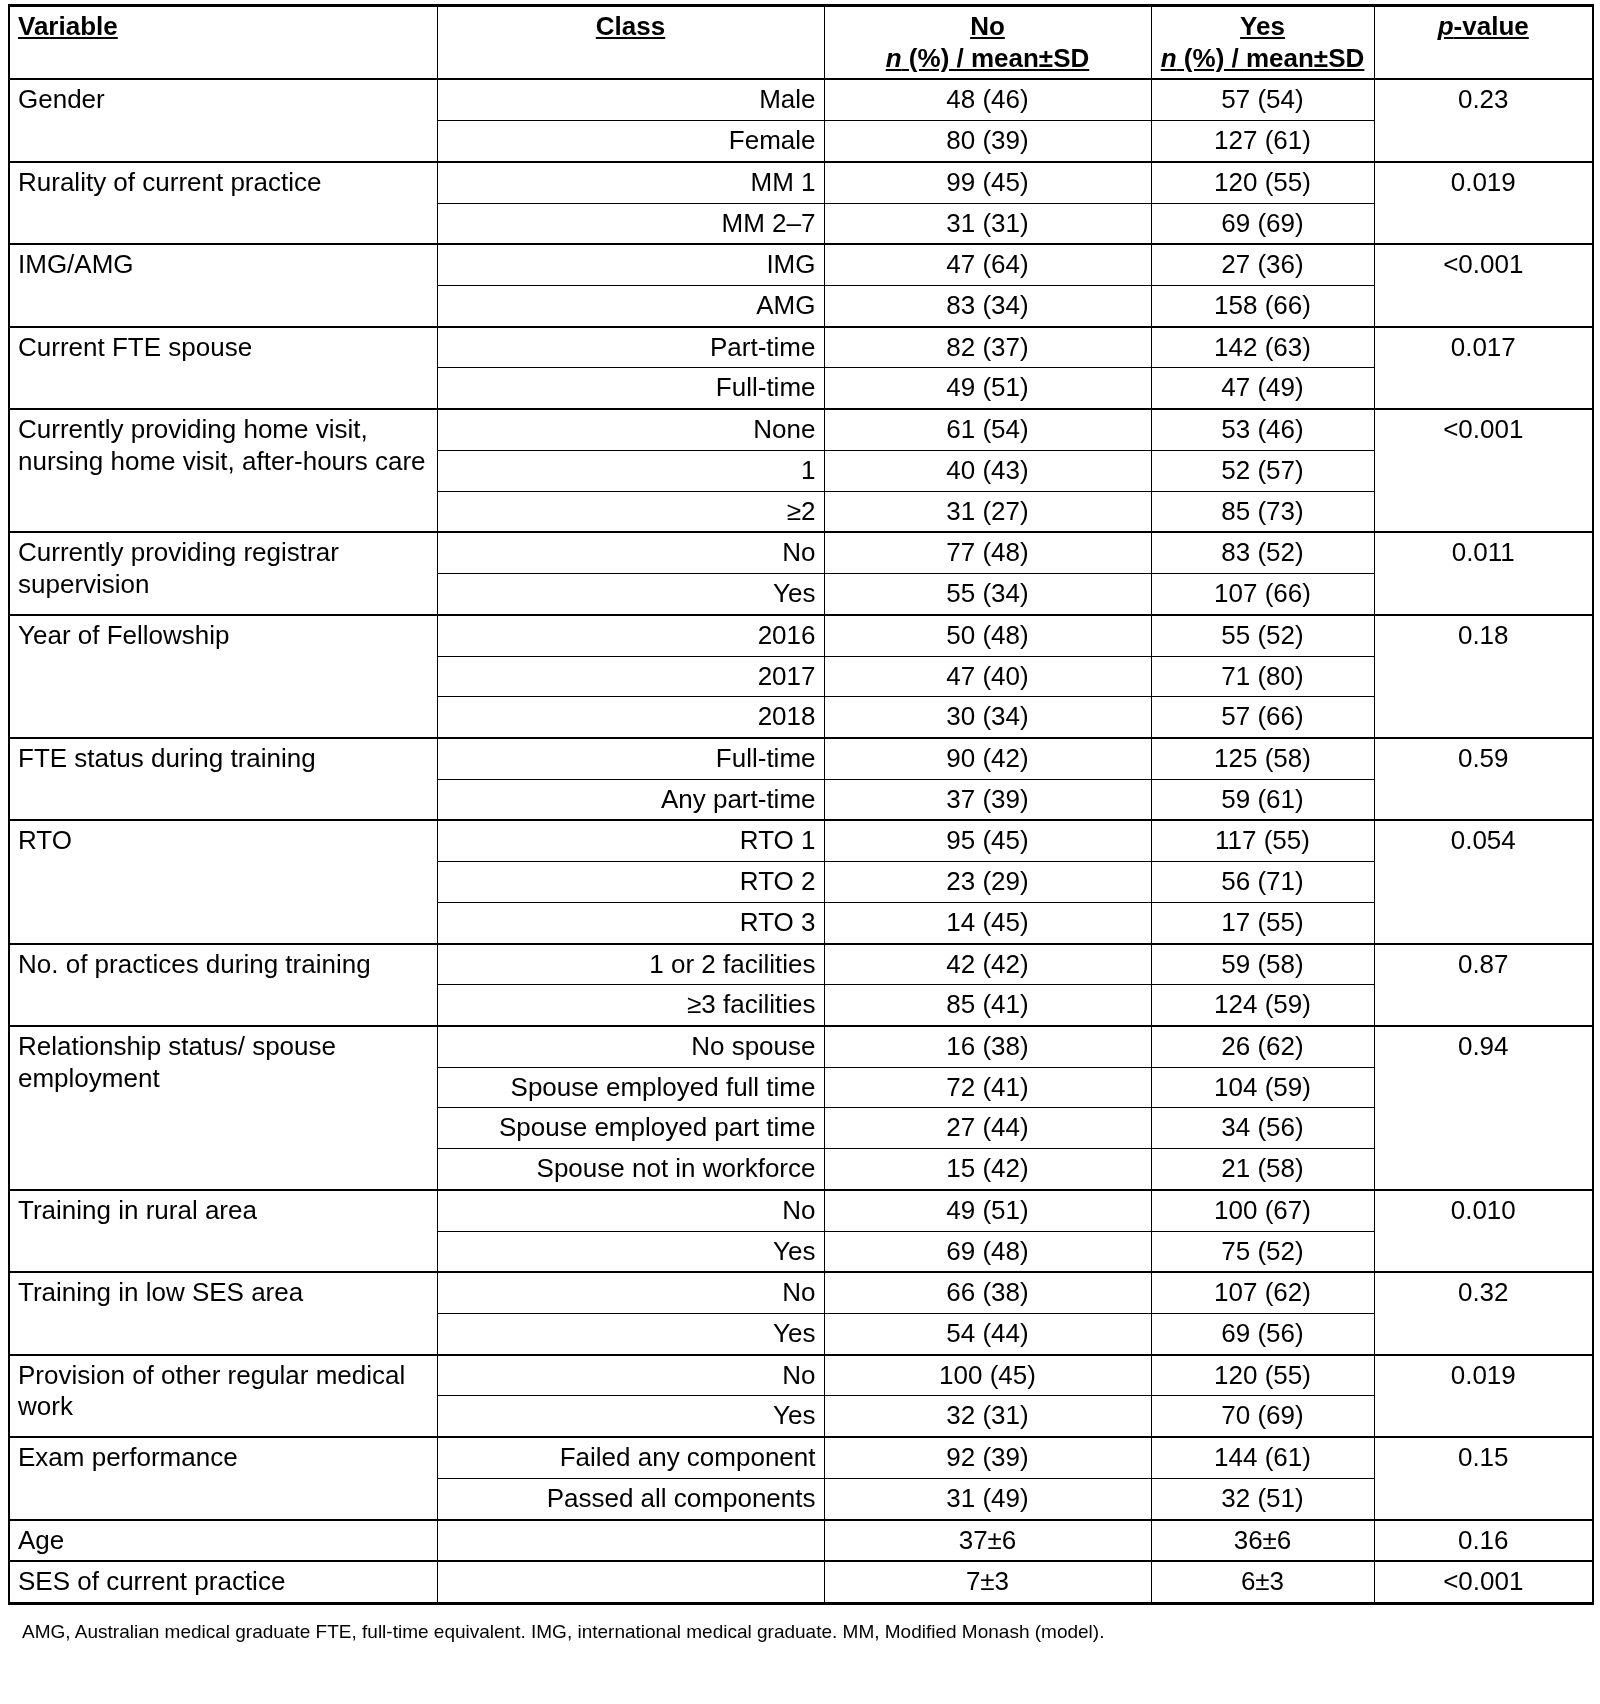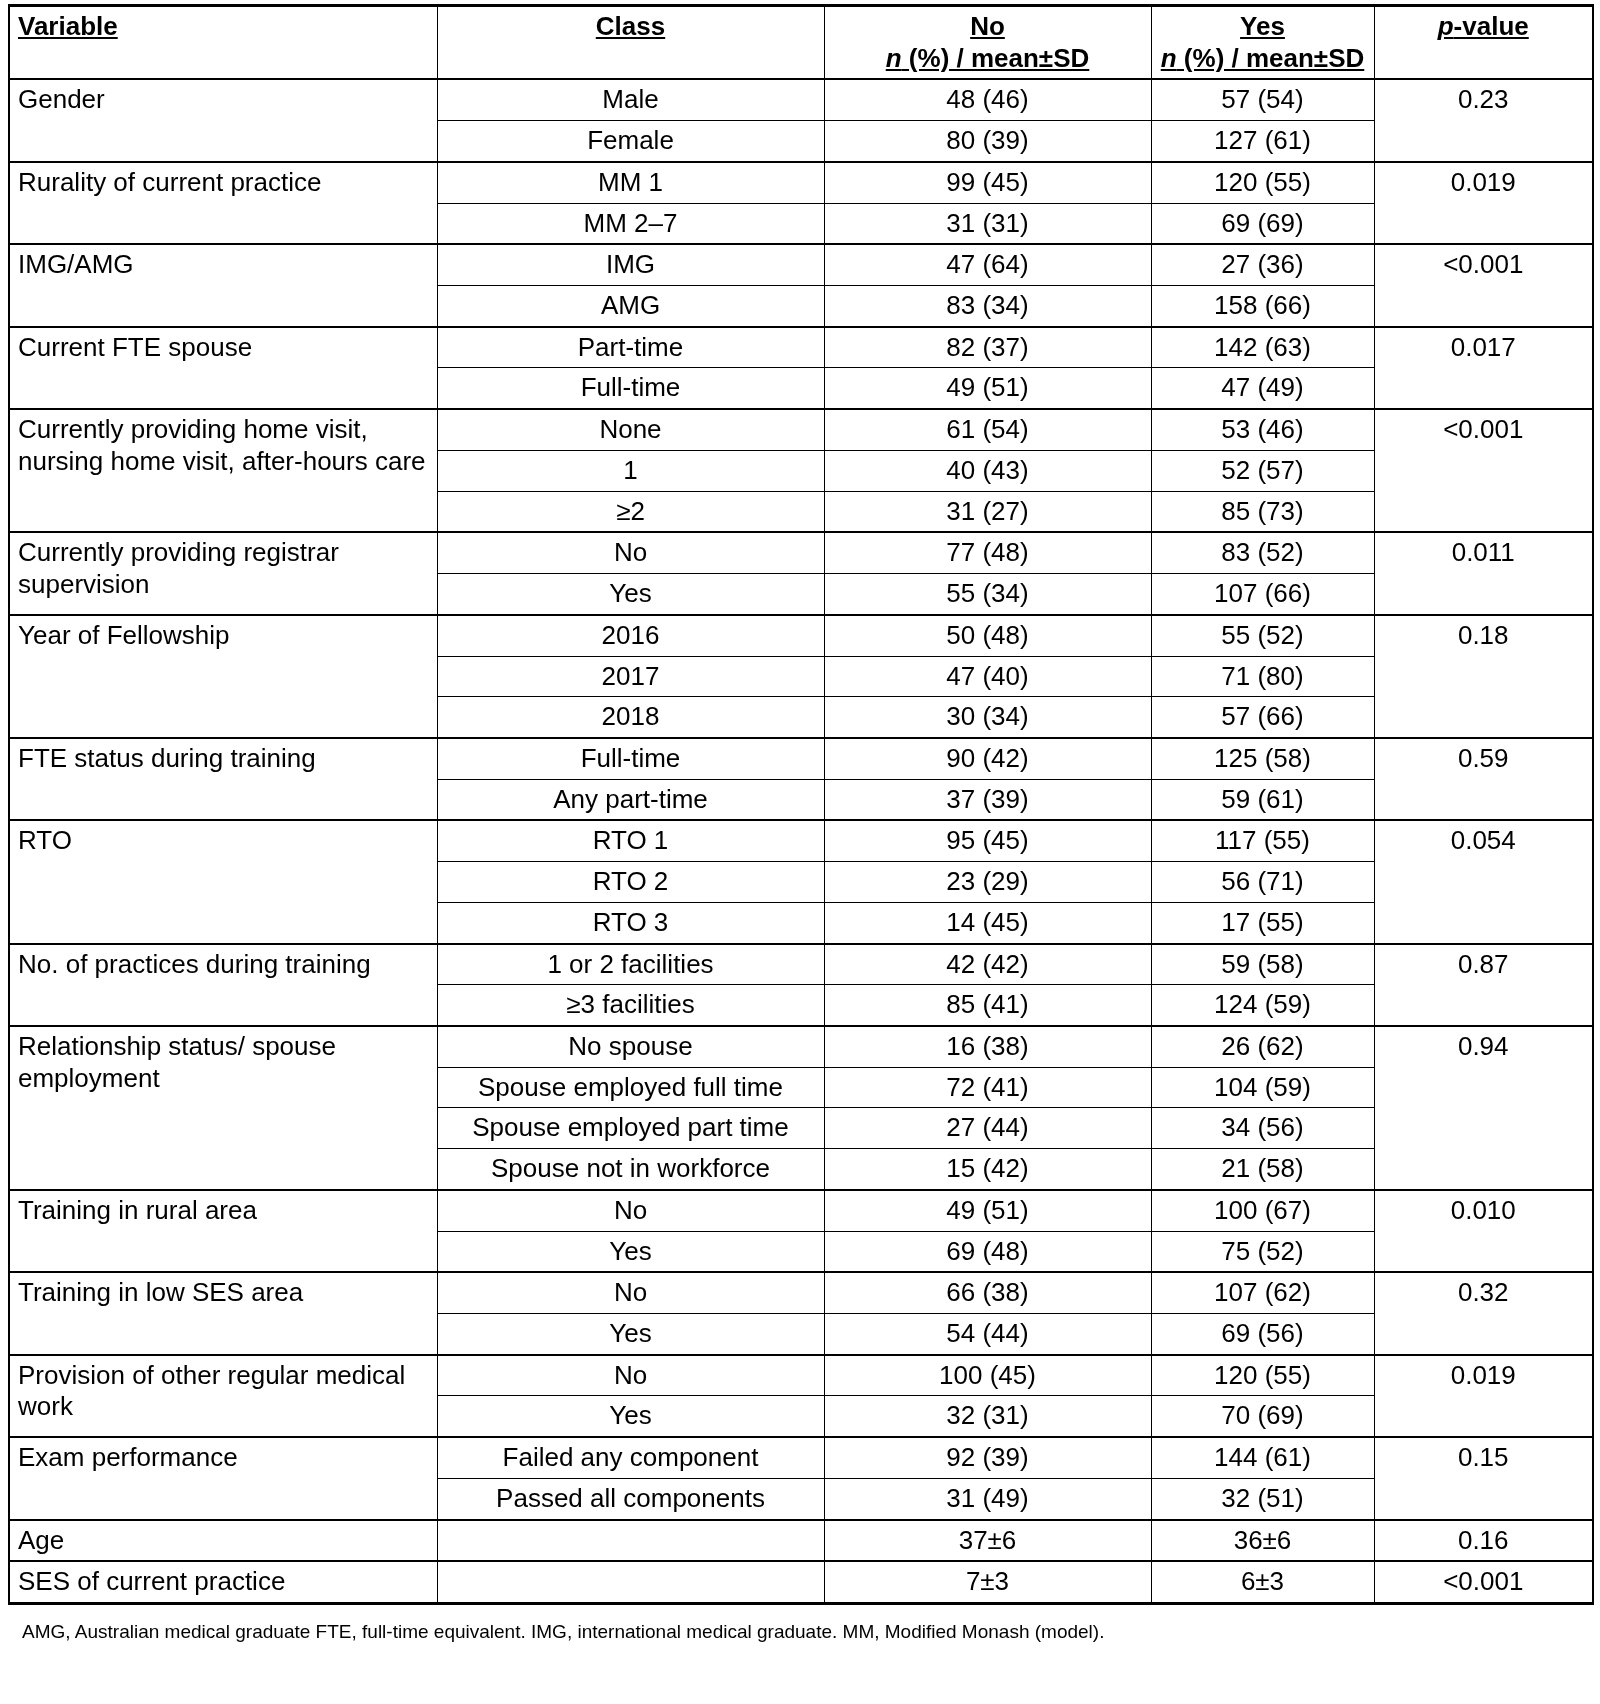--- a/index.html
+++ b/index.html
@@ -57,21 +57,21 @@
     font-weight: bold;
   }
   .ital { font-style: italic; }
 
   td.var {
     text-align: left;
     border-right: 2px solid #000;
   }
   th.var-head { border-right: 2px solid #000; }
   td.cls {
-    text-align: center;
+    text-align: right;
     border-right: 2px solid #000;
     margin-left: 20px;
   }
   th.cls-head { border-right: 2px solid #000; }
   td.num {
     text-align: center;
   }
   td.pval {
     text-align: center;
     border-left: 2px solid #000;

